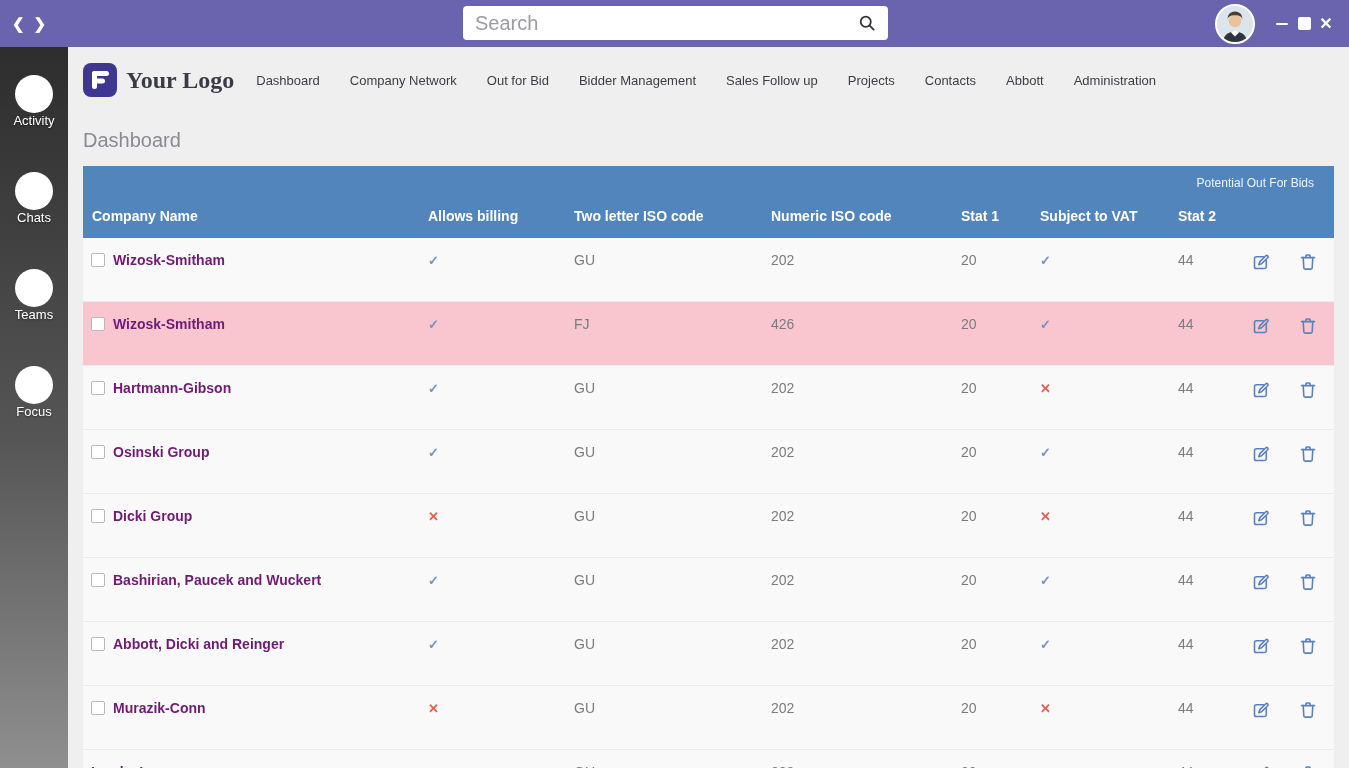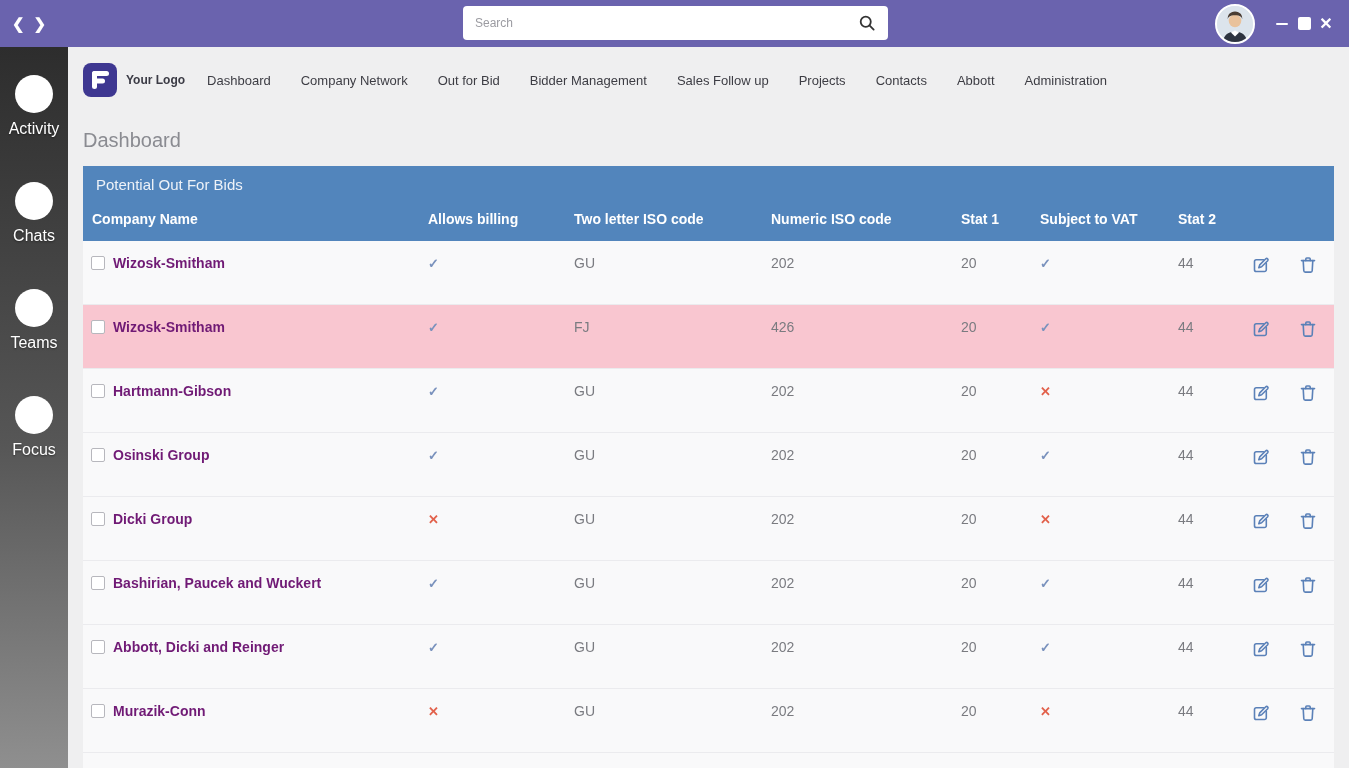--- a/index.html
+++ b/index.html
@@ -5,53 +5,53 @@
   * { margin:0; padding:0; box-sizing:border-box; }
   html,body { width:1349px; height:768px; overflow:hidden; background:#efeff0;
               font-family:"Liberation Sans", sans-serif; }
 
   
   .titlebar { position:absolute; left:0; top:0; width:1349px; height:47px; background:#6a63ae; }
   .nav-arrows { position:absolute; left:12px; top:0; height:47px; display:flex; align-items:center;
                 gap:9px; color:#ffffff; font-size:15px; font-weight:bold; cursor:default; }
   .search-wrap { position:absolute; left:463px; top:6px; width:425px; height:34px; background:#ffffff;
                  border-radius:4px; display:flex; align-items:center; padding:0 12px; }
-  .search-wrap input { flex:1; border:none; outline:none; font-size:12px; color:#444;
+  .search-wrap input { flex:1; border:none; outline:none; font-size:20px; color:#444;
                        font-family:"Liberation Sans", sans-serif; background:transparent; }
   .search-wrap input::placeholder { color:#9b9ba1; }
   .tb-right { position:absolute; right:12px; top:0; height:47px; display:flex; align-items:center; }
   .avatar { width:40px; height:40px; border-radius:50%; overflow:hidden; border:2px solid #fff;
             background:#dce4ec; margin-right:16px; flex:none; }
   .win-btn { color:#fff; display:flex; align-items:center; justify-content:center;
              width:22px; height:47px; font-size:15px; }
   .min-bar { display:block; width:12px; height:2px; background:#fff; border-radius:1px; }
   .max-box { display:block; width:13px; height:13px; background:#fff; border-radius:2px; }
   .close-glyph { font-weight:bold; font-size:16px; }
 
   
   .sidebar { position:absolute; left:0; top:47px; width:68px; height:721px;
              background:linear-gradient(180deg,#2d2d2d 0%,#565656 55%,#8f8f8f 100%); }
   .side-item { display:flex; flex-direction:column; align-items:center; margin-top:44px; cursor:default; }
   .side-item:first-child { margin-top:28px; }
   .side-circle { width:38px; height:38px; border-radius:50%; background:#ffffff; }
-  .side-label { color:#ffffff; font-size:16px; margin-top:7px; text-shadow:0 1px 2px rgba(0,0,0,.45); }
+  .side-label { color:#ffffff; font-size:13px; text-shadow:0 1px 2px rgba(0,0,0,.45); }
 
   
   .main { position:absolute; left:68px; top:47px; width:1281px; height:721px; background:#efeff0; }
   .app-header { display:flex; align-items:center; padding:16px 0 12px 15px; }
   .logo { display:flex; align-items:center; gap:9px; margin-right:22px; }
-  .logo-text { font-size:12px; font-weight:bold; color:#3b3b45; }
+  .logo-text { font-size:24px; font-weight:bold; color:#3b3b45;font-family:Liberation Serif, serif; }
   .nav { display:flex; align-items:center; gap:30px; font-size:13px; color:#3d3d44; }
   .nav-item { cursor:default; white-space:nowrap; }
 
   .page-title { font-size:20px; color:#8a8b91; font-weight:400; margin:20px 0 14px 15px; }
 
   
   .panel { margin-left:15px; width:1251px; }
-  .panel-header { background:#5285bc; color:#eef2f8; font-size:15px; padding:10px 13px 8px; }
+  .panel-header { background:#5285bc; color:#eef2f8; font-size:12px; padding:10px 20px 8px;text-align:right; }
   table { width:1251px; border-collapse:collapse; table-layout:fixed; background:#f9f9fa; }
   thead th { background:#5285bc; color:#ffffff; font-size:14px; font-weight:bold; text-align:left;
              padding:10px 8px 14px; }
   thead th:first-child { padding-left:9px;margin-left:47px; }
   tbody td { padding:14px 8px 29px; vertical-align:top; font-size:14px; color:#7a7b80;
              border-bottom:1px solid #ebebee; background:#f9f9fa; }
   tbody tr.highlighted td { background:#f9c6d0; }
   .company-cell { display:flex; align-items:center; gap:8px; font-weight:bold; color:#701a75; }
   .checkbox { width:14px; height:14px; border:1px solid #b7b7bd; border-radius:2px; background:#fff;
               flex:none; cursor:pointer; }

